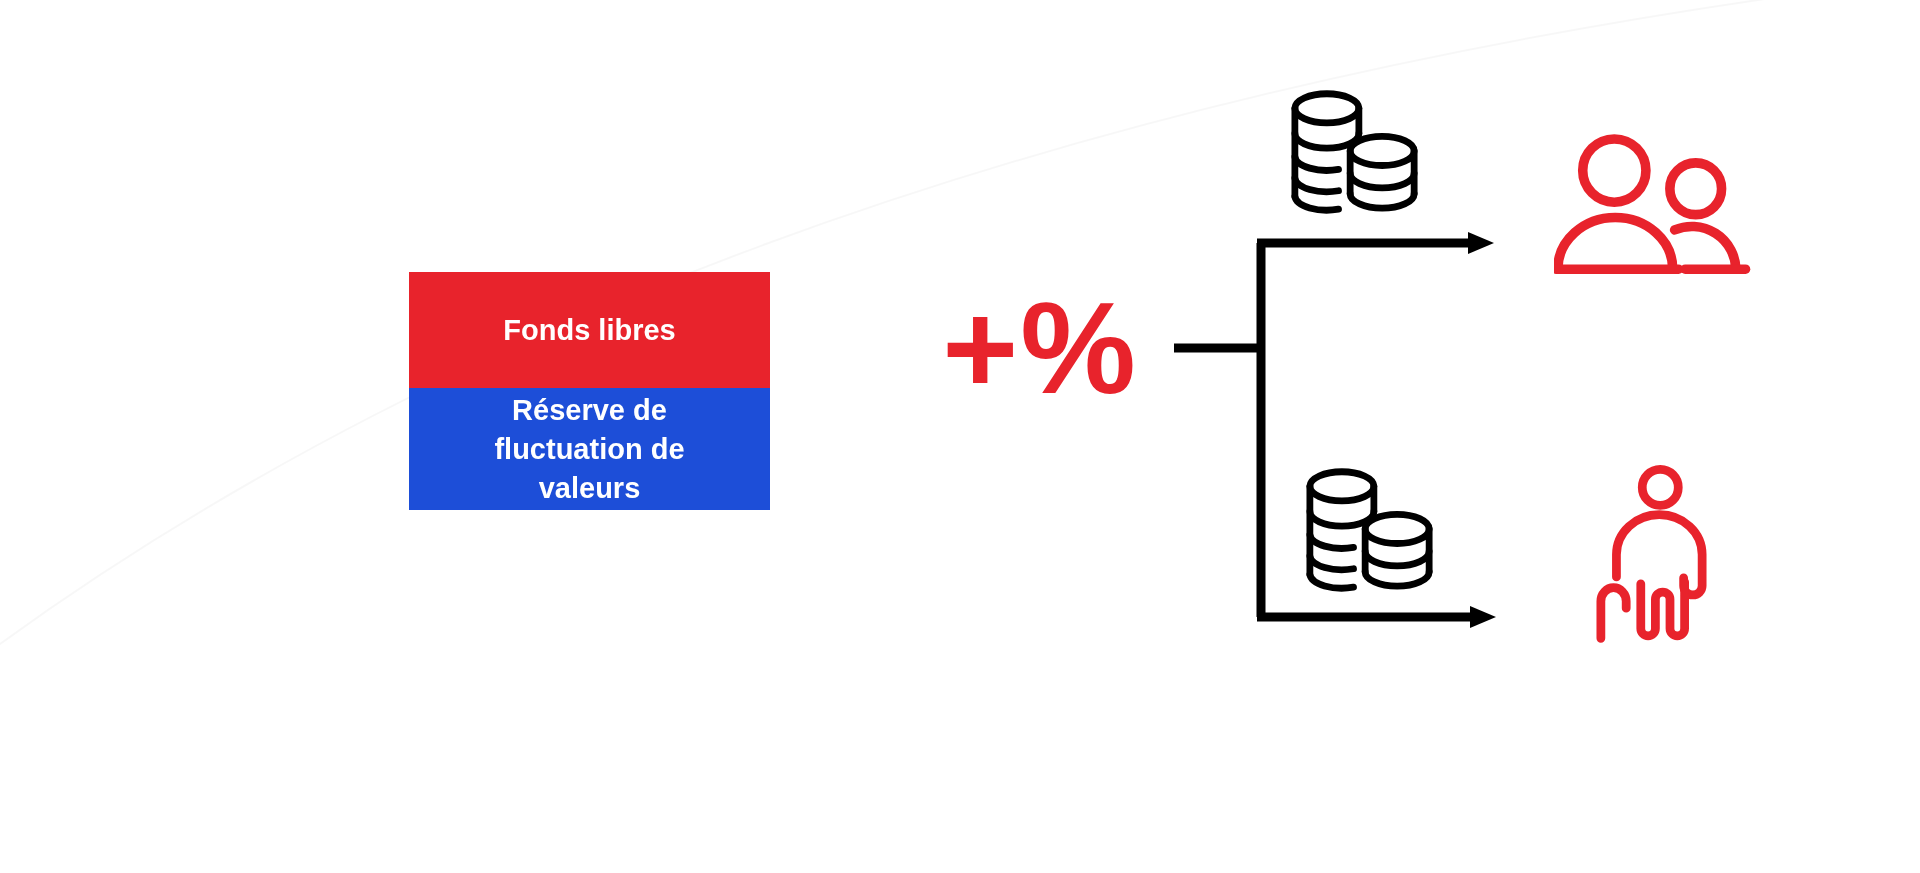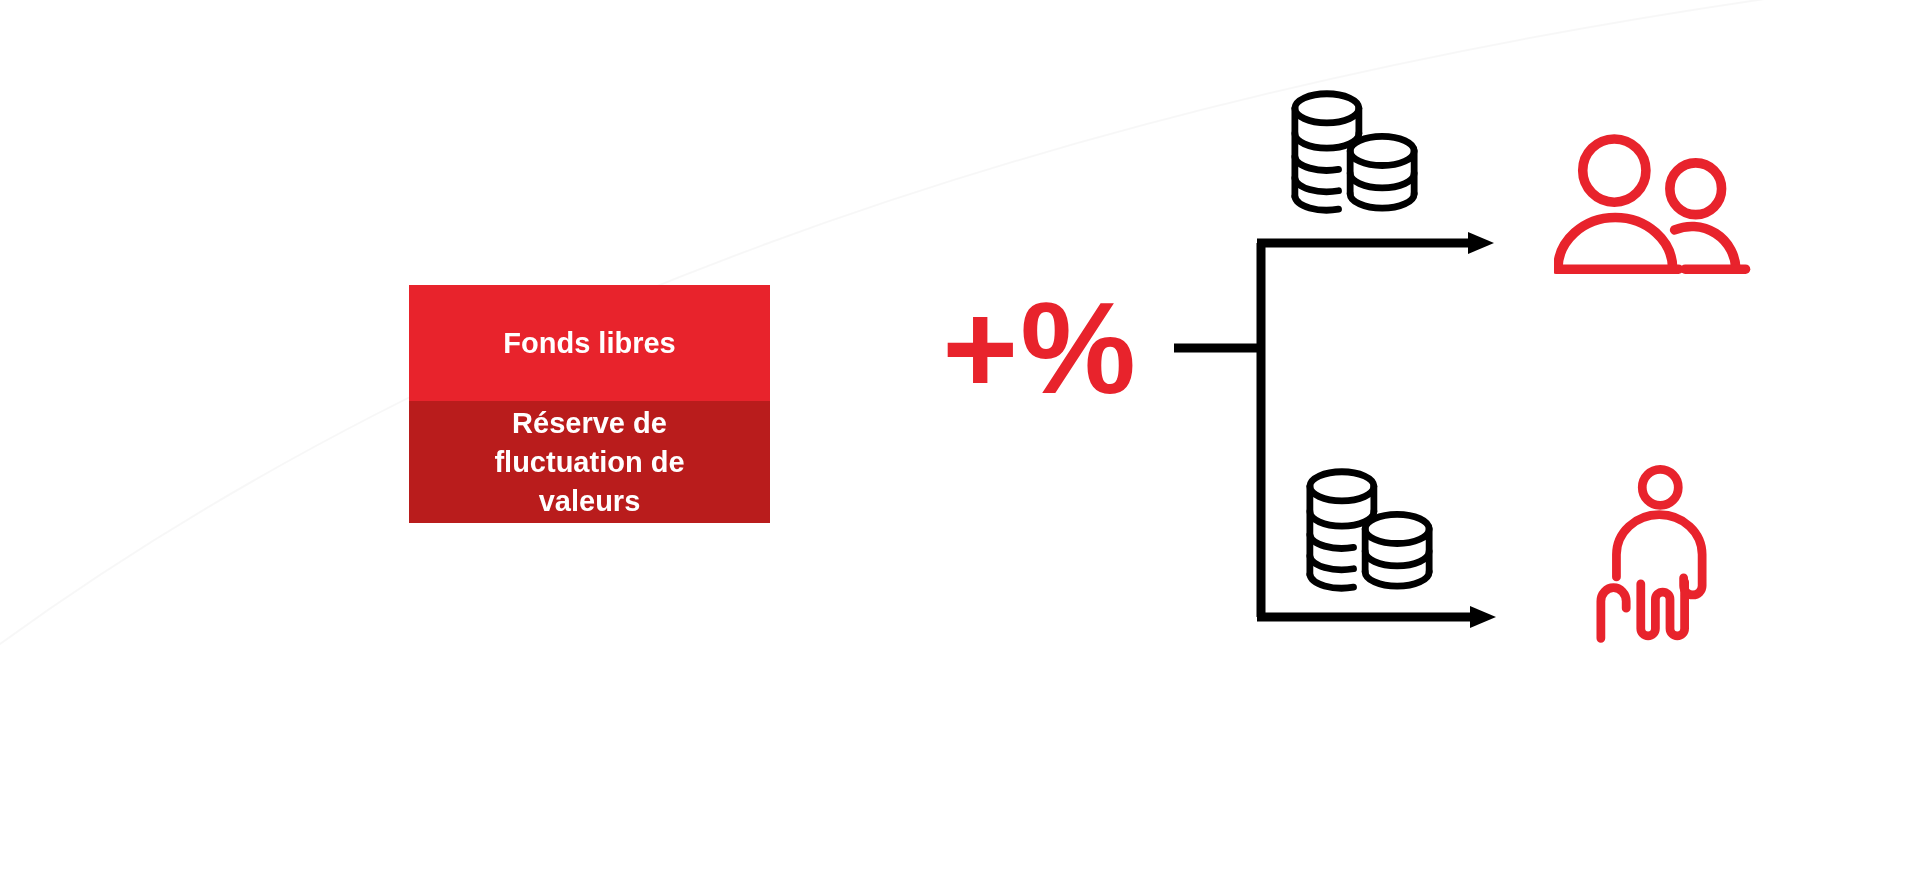--- a/index.html
+++ b/index.html
@@ -4,29 +4,29 @@
 <style>
   html,body{margin:0;padding:0;background:#ffffff;}
   .canvas{
     position:relative;width:1920px;height:873px;background:#ffffff;overflow:hidden;
     font-family:"Liberation Sans",sans-serif;
   }
   
   .bg-curve{position:absolute;left:0;top:0;width:1920px;height:873px;pointer-events:none;}
 
   
-  .bar{position:absolute;left:409px;top:285px;width:361px;height:588px;}
+  .bar{position:absolute;left:409px;top:272px;width:361px;height:588px;}
   .seg{
     position:absolute;left:0;width:100%;
     display:flex;align-items:center;justify-content:center;
     text-align:center;color:#ffffff;font-weight:bold;
     font-size:29px;line-height:39px;
   }
   .seg-red{top:0;height:116px;background:#e8232c;}
-  .seg-dark{top:116px;height:122px;background:#b91c1c;}
+  .seg-dark{top:116px;height:122px;background:#1d4ed8;}
   .seg-light{top:238px;height:350px;background:#b9b9b9;}
   .seg-light .seg-label{margin-top:-32px;} 
 
   
   .plus{
     position:absolute;left:918px;top:264px;width:244px;height:168px;
     display:flex;align-items:center;justify-content:center;
     color:#e8232c;font-weight:bold;font-size:130px;letter-spacing:2px;
   }
 

